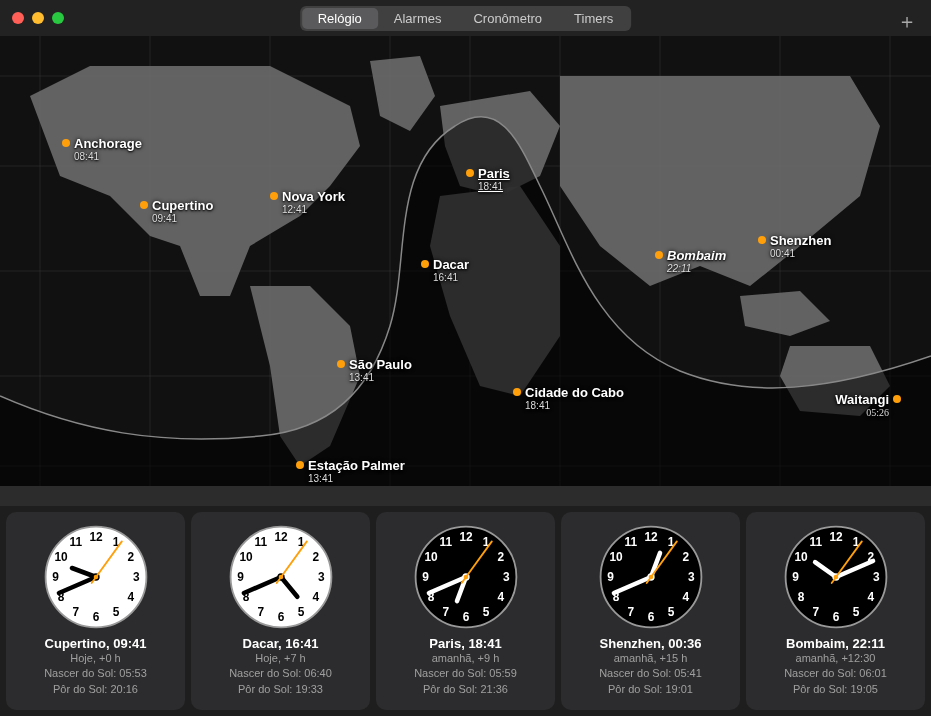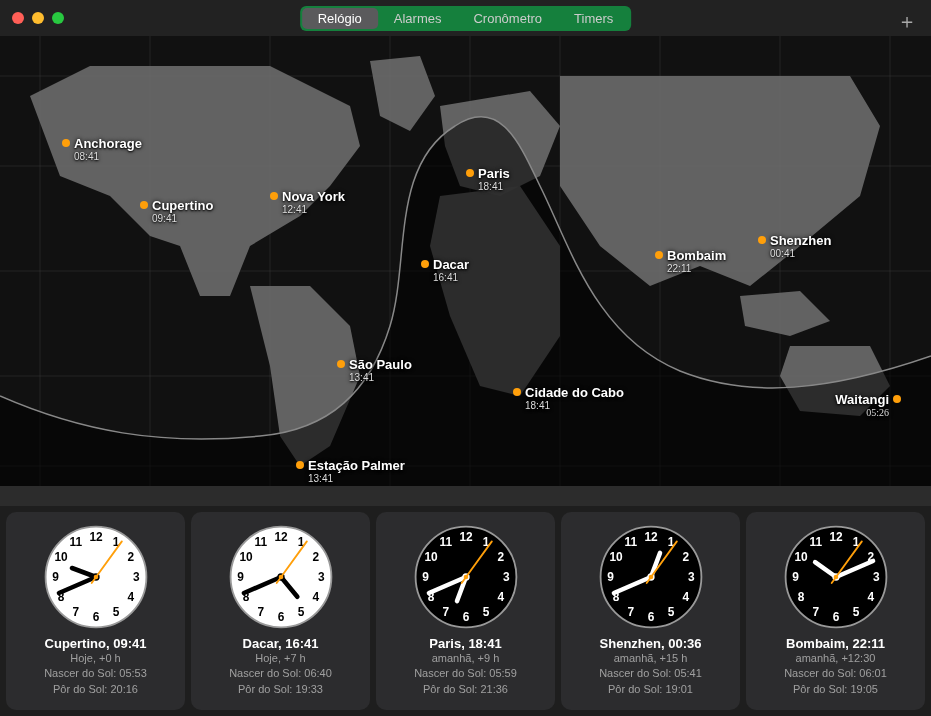--- a/index.html
+++ b/index.html
@@ -29,21 +29,21 @@
     width: 12px; height: 12px; border-radius: 50%;
   }
   .tl.red { background: #ff5f57; }
   .tl.yellow { background: #febc2e; }
   .tl.green { background: #28c840; }
   .tabs {
     position: absolute;
     left: 50%;
     transform: translateX(-50%);
     display: flex;
-    background: #15803d;
+    background: #404040;
     border-radius: 6px;
     padding: 2px;
   }
   .tab {
     padding: 3px 16px;
     font-size: 13px;
     color: #ccc;
     border-radius: 5px;
     cursor: default;
   }
@@ -272,29 +272,29 @@
       <span class="time">13:41</span>
     </div>
     <div class="city" style="left:296px; top:402px;">
       <span class="dot"></span><span>Estação Palmer</span>
       <span class="time">13:41</span>
     </div>
     <div class="city" style="left:421px; top:201px;">
       <span class="dot"></span><span>Dacar</span>
       <span class="time">16:41</span>
     </div>
-    <div class="city" style="left:466px; top:110px;">
+    <div class="city" style="left:466px; top:110px;text-decoration:underline;">
       <span class="dot"></span><span>Paris</span>
       <span class="time">18:41</span>
     </div>
     <div class="city" style="left:513px; top:329px;">
       <span class="dot"></span><span>Cidade do Cabo</span>
       <span class="time">18:41</span>
     </div>
-    <div class="city" style="left:655px; top:192px;">
+    <div class="city" style="left:655px; top:192px;font-style:italic;">
       <span class="dot"></span><span>Bombaim</span>
       <span class="time">22:11</span>
     </div>
     <div class="city" style="left:758px; top:177px;">
       <span class="dot"></span><span>Shenzhen</span>
       <span class="time">00:41</span>
     </div>
     <div class="city rdot" style="right:30px; top:336px; text-align:right;">
       <span>Waitangi</span><span class="dot"></span>
       <span class="time">05:26</span>

